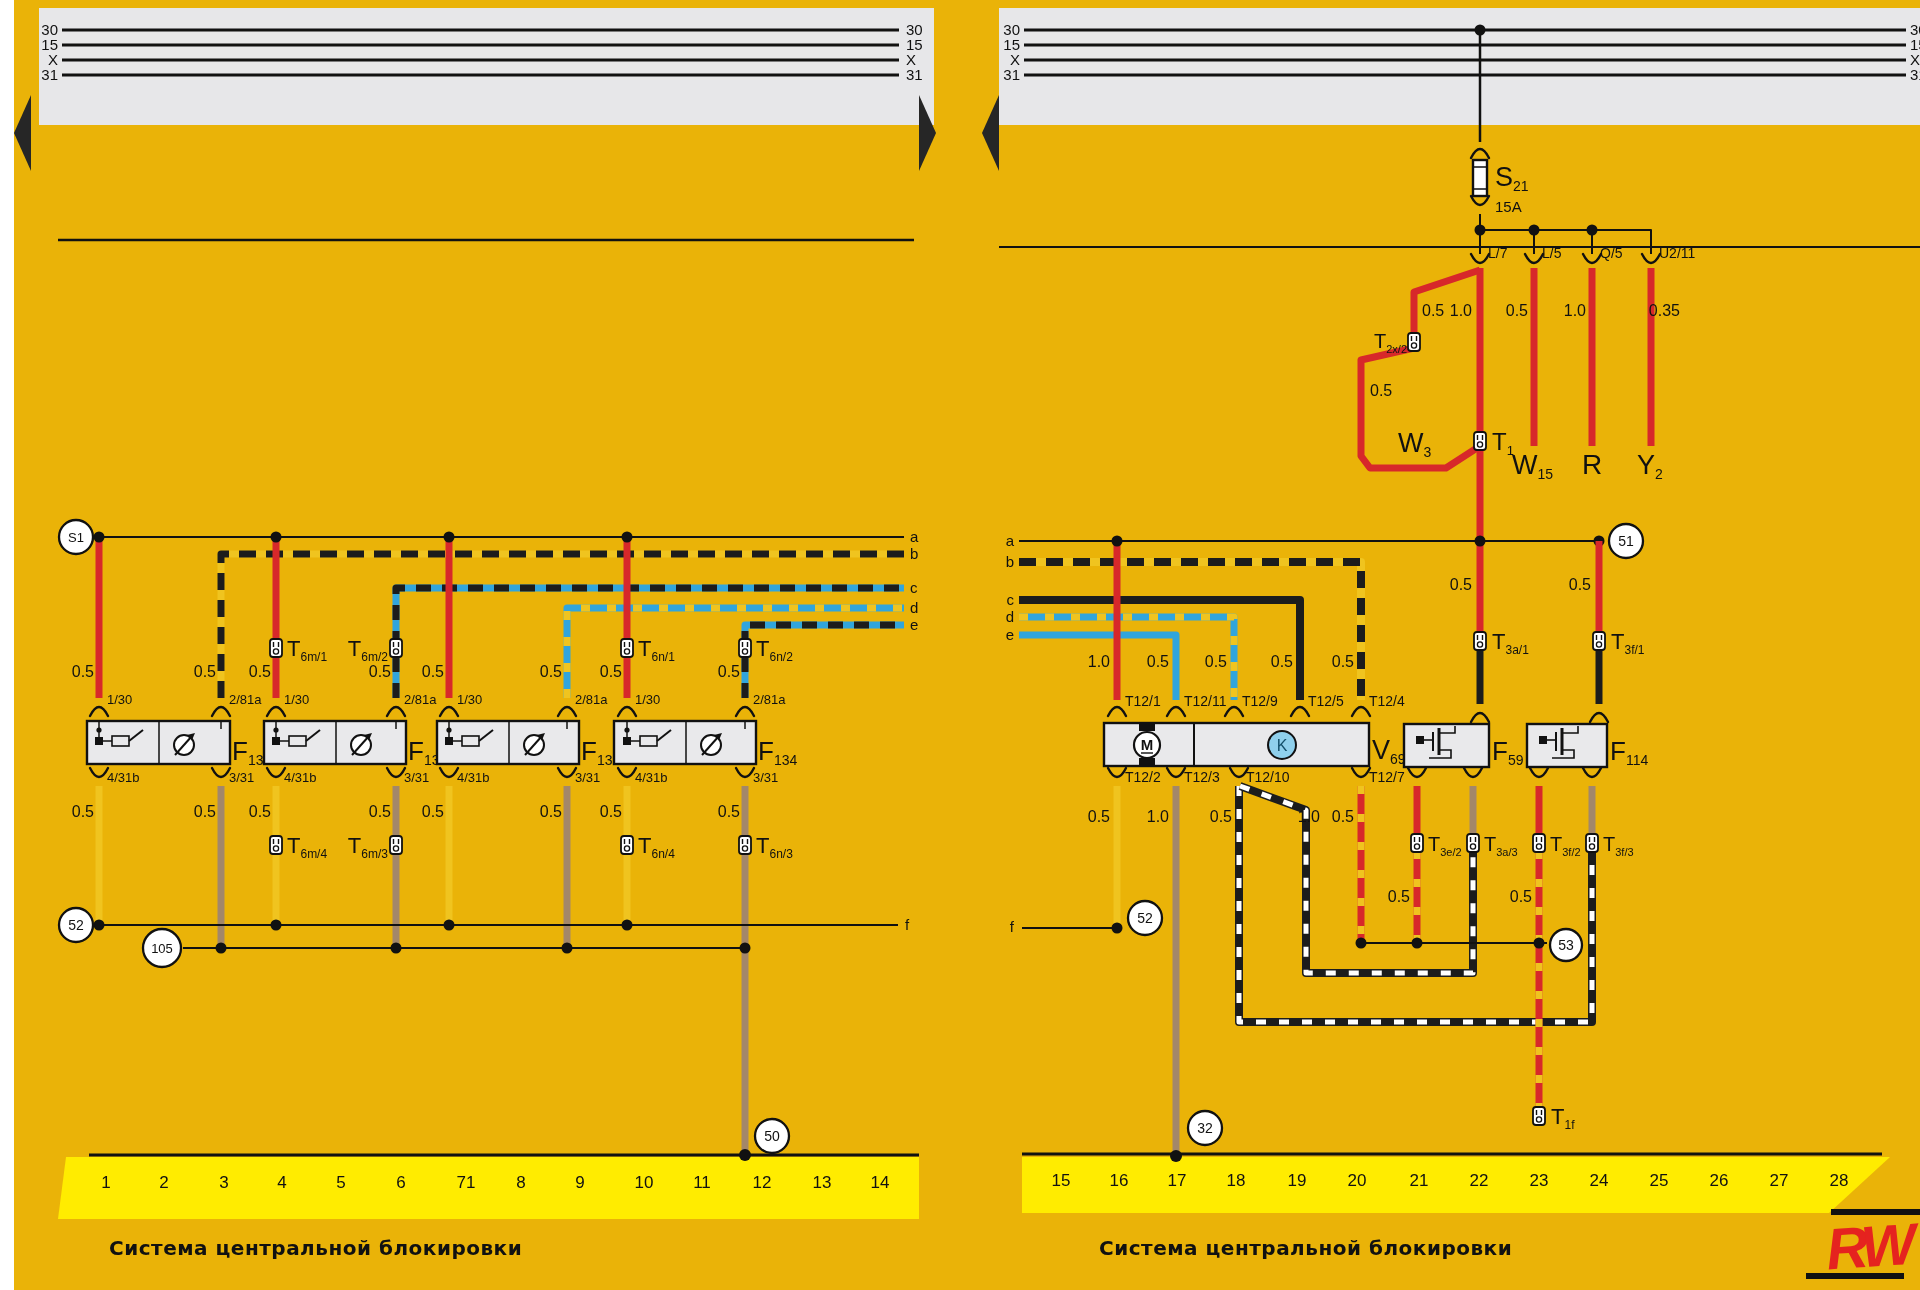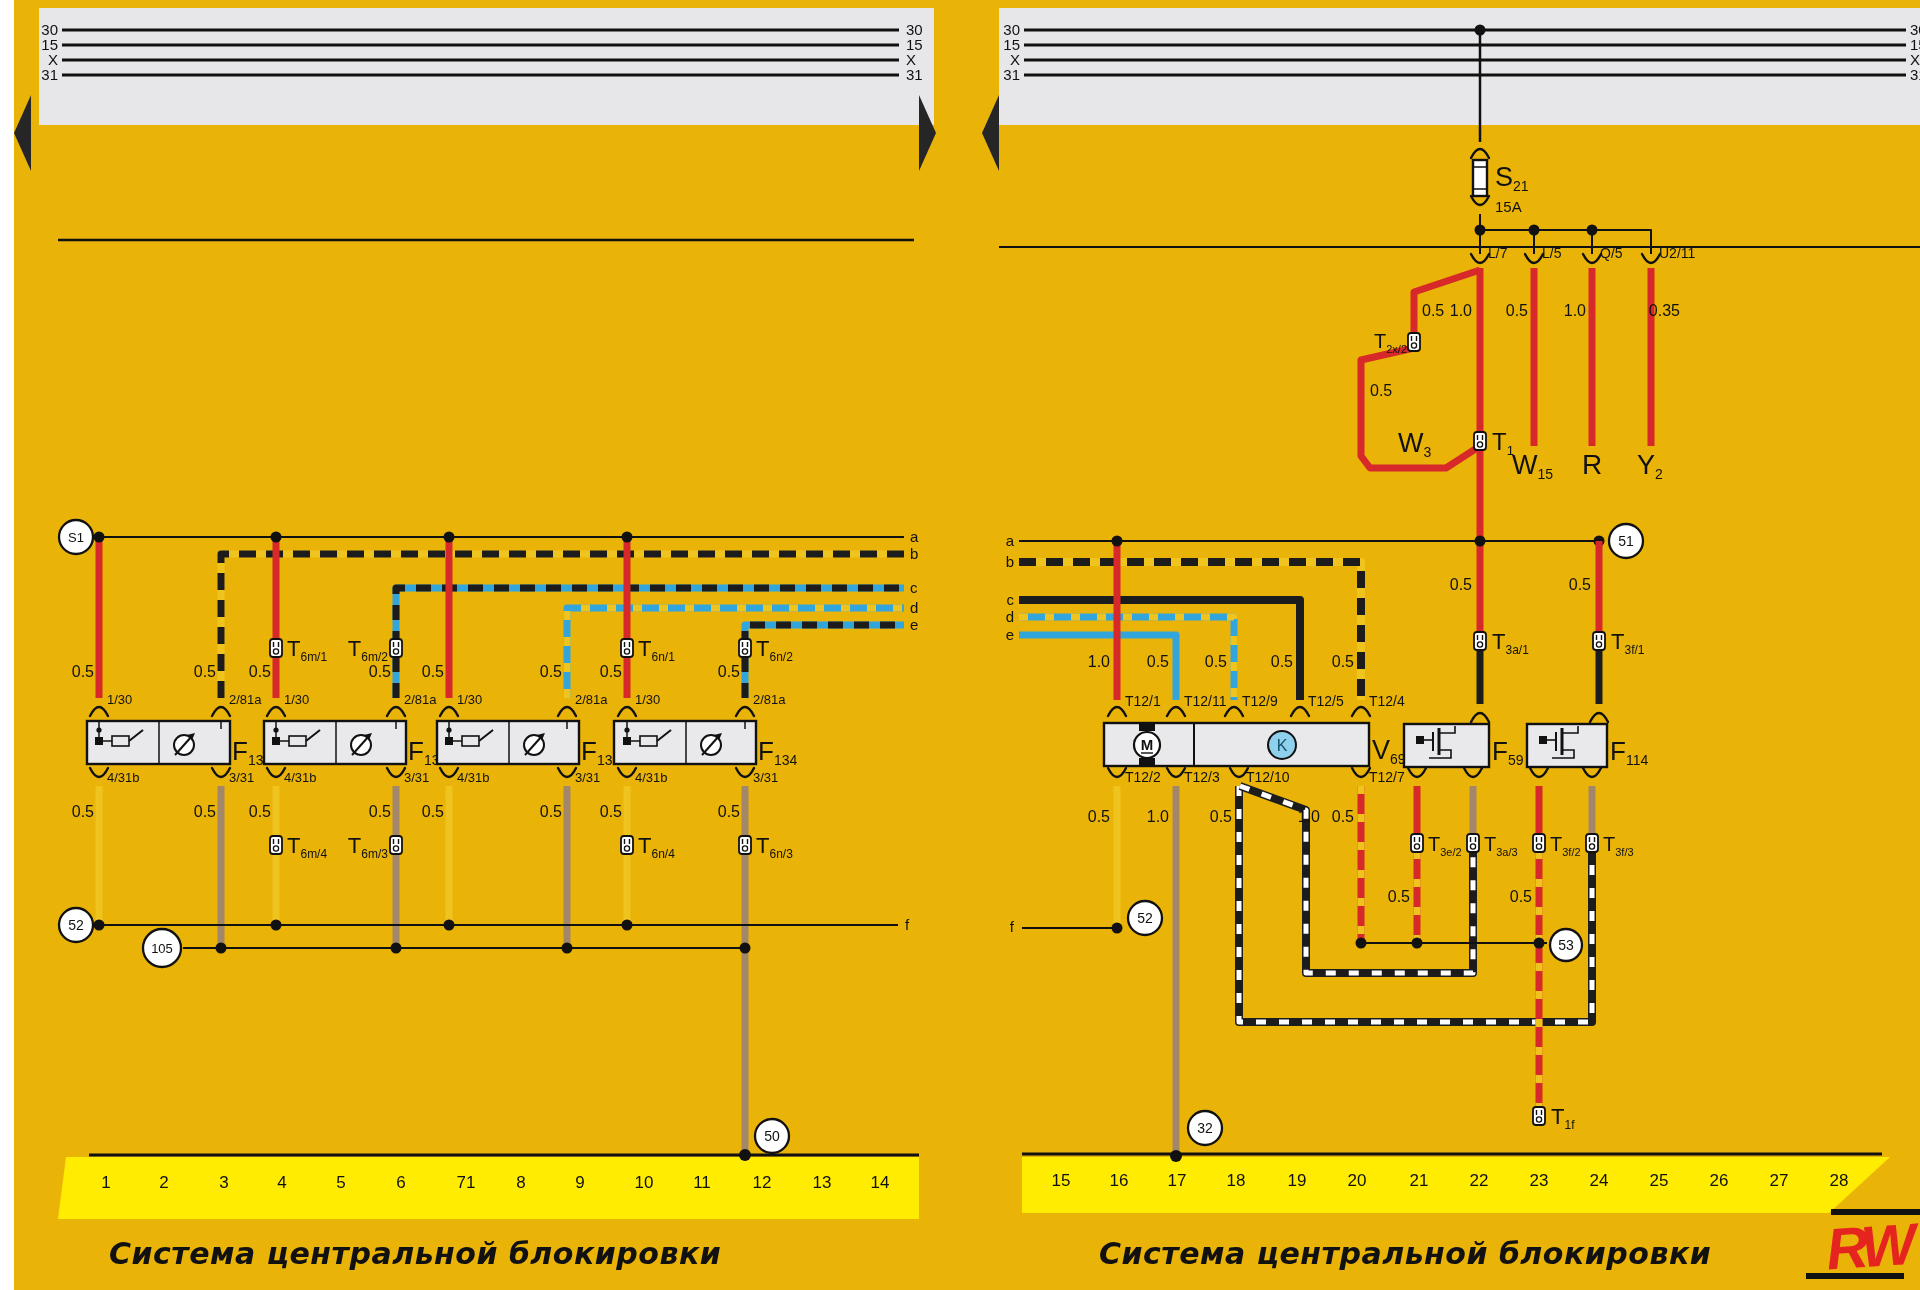--- a/index.html
+++ b/index.html
@@ -1,20 +1,20 @@
 <!DOCTYPE html>
 <html><head>
 <meta charset="utf-8">
 <style>
   html,body{margin:0;padding:0;background:#ffffff;}
   #page{position:relative;width:1920px;height:1290px;background:#eab308;overflow:hidden;
         font-family:"Liberation Sans",sans-serif;margin-left:14px;}
   #diagram{position:absolute;left:0;top:0;}
   .caption{position:absolute;top:1236px;font-family:"DejaVu Sans",sans-serif;
-           font-style:italic;font-weight:bold;font-size:30px;color:#111;
+           font-weight:bold;font-size:20px;color:#111;
            white-space:nowrap;letter-spacing:0.5px;}
   #caption-left{left:95px;}
   #caption-right{left:1085px;}
 </style>
 </head>
 <body>
 
 <div id="page">
   <svg id="diagram" width="1920" height="1290" viewBox="0 0 1920 1290" xmlns="http://www.w3.org/2000/svg">
       <rect x="25" y="8" width="895" height="117" fill="#e7e7e9"></rect>

